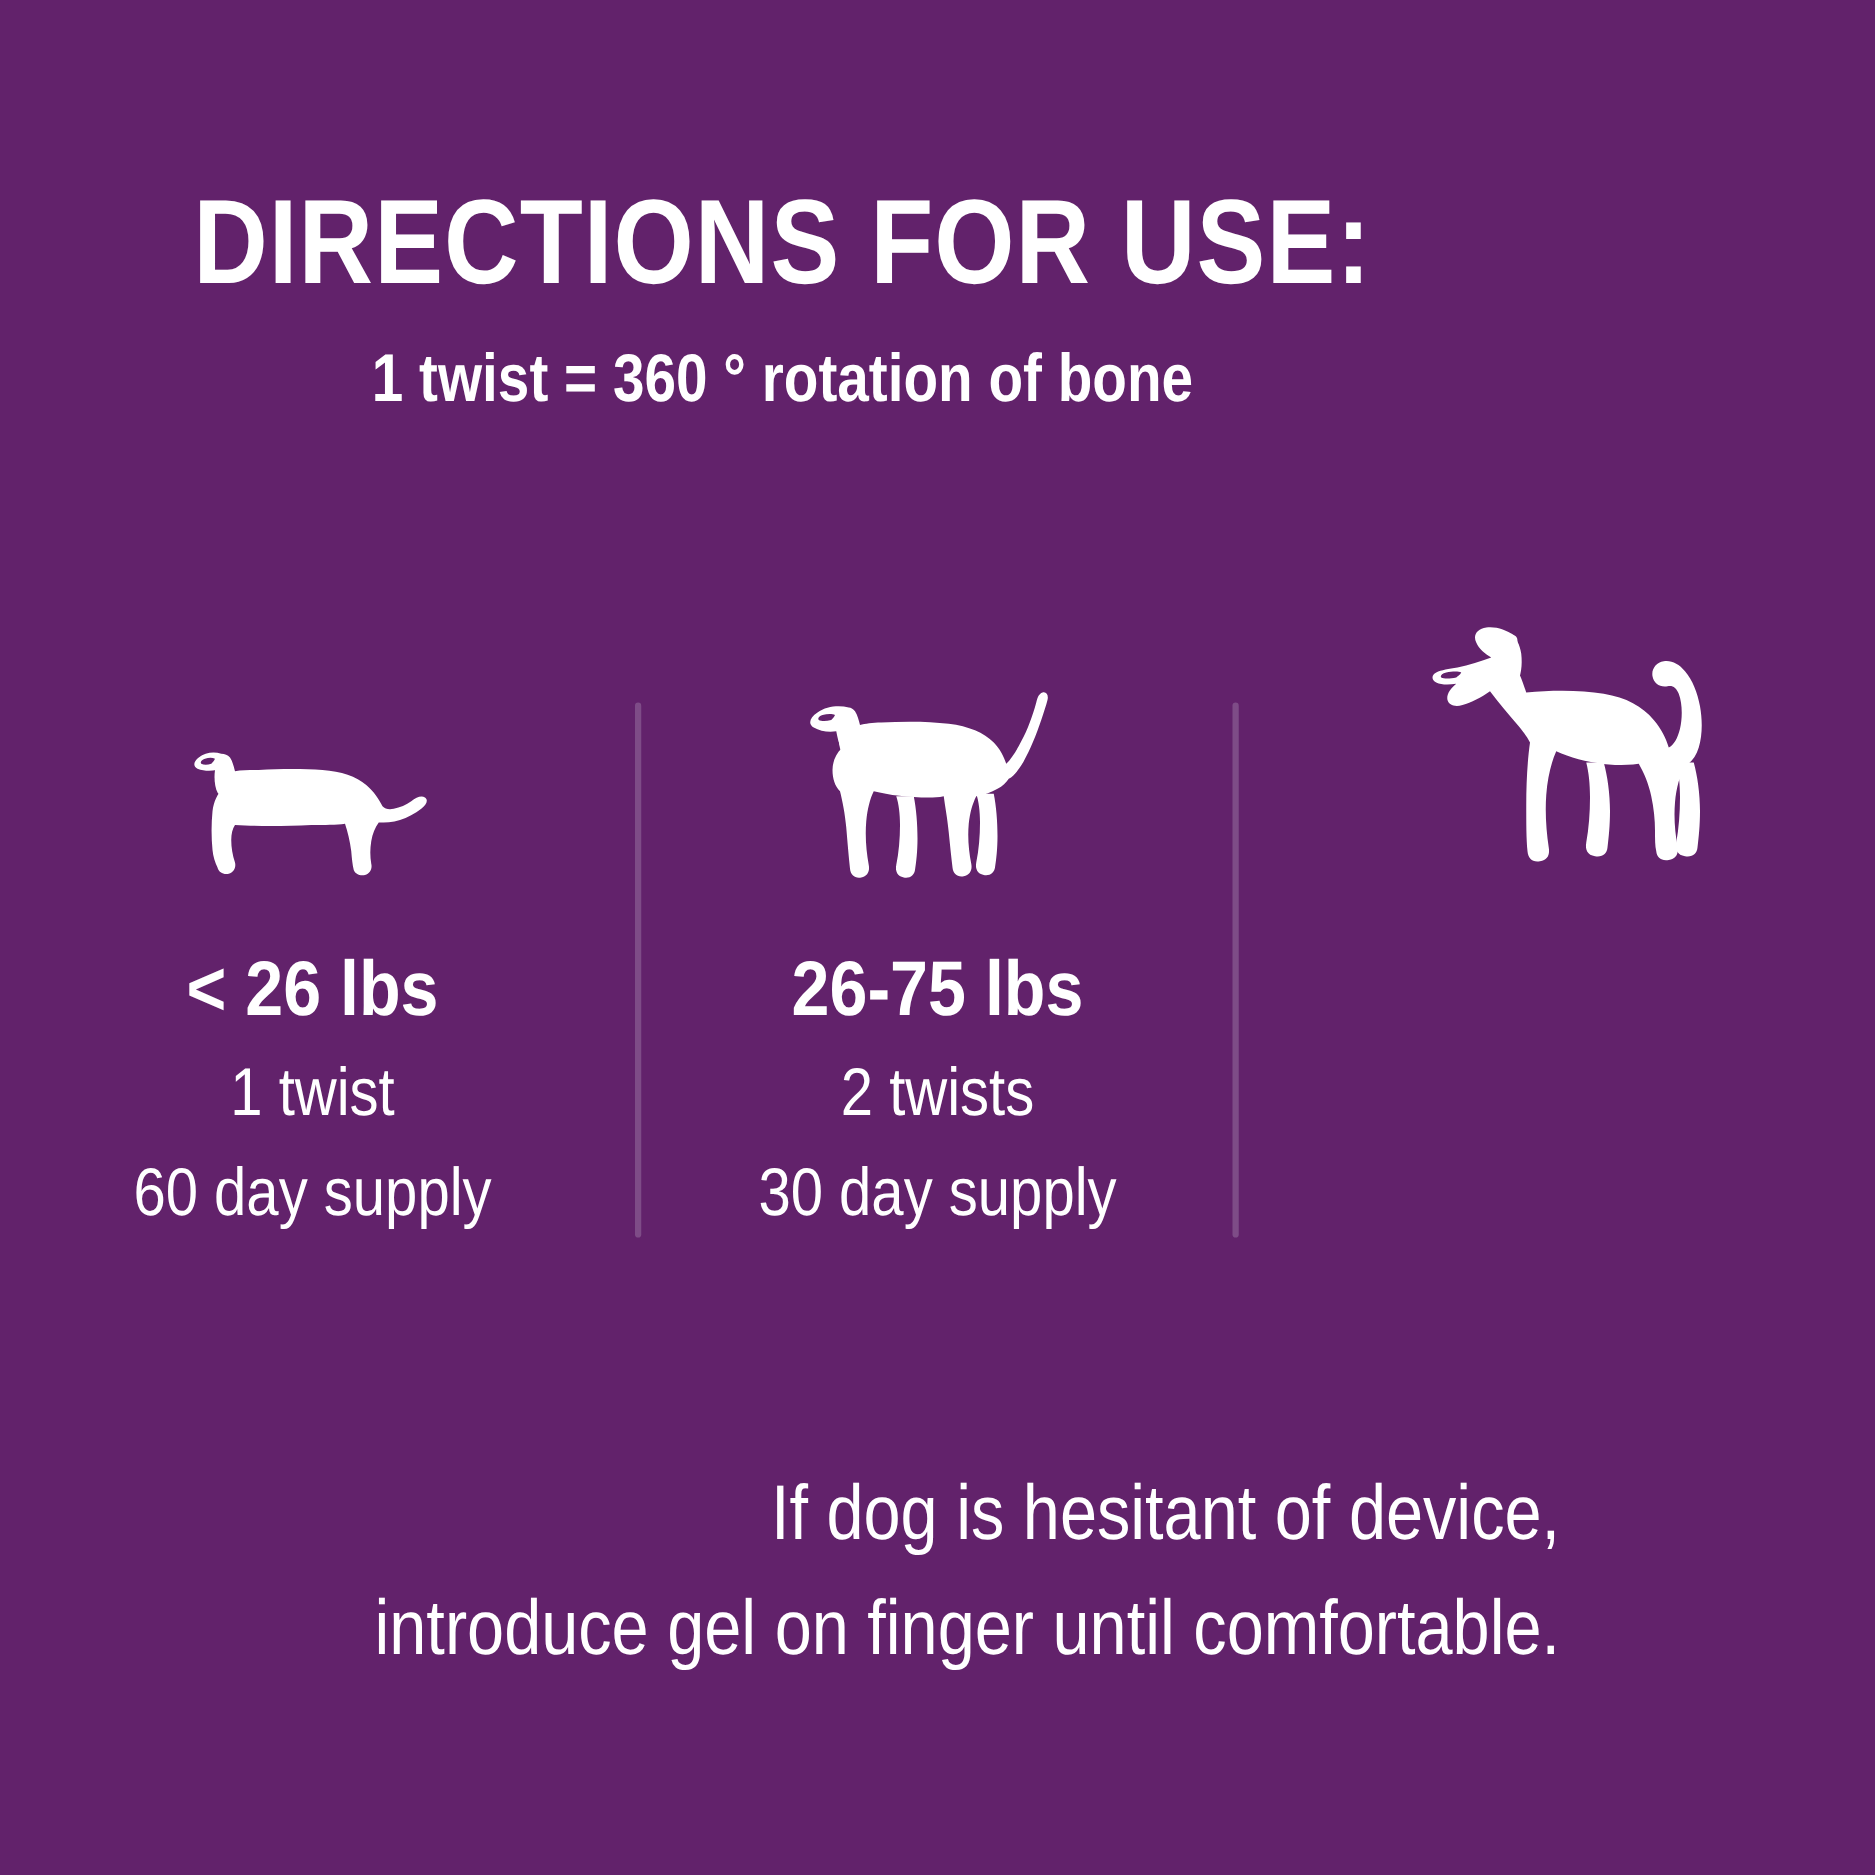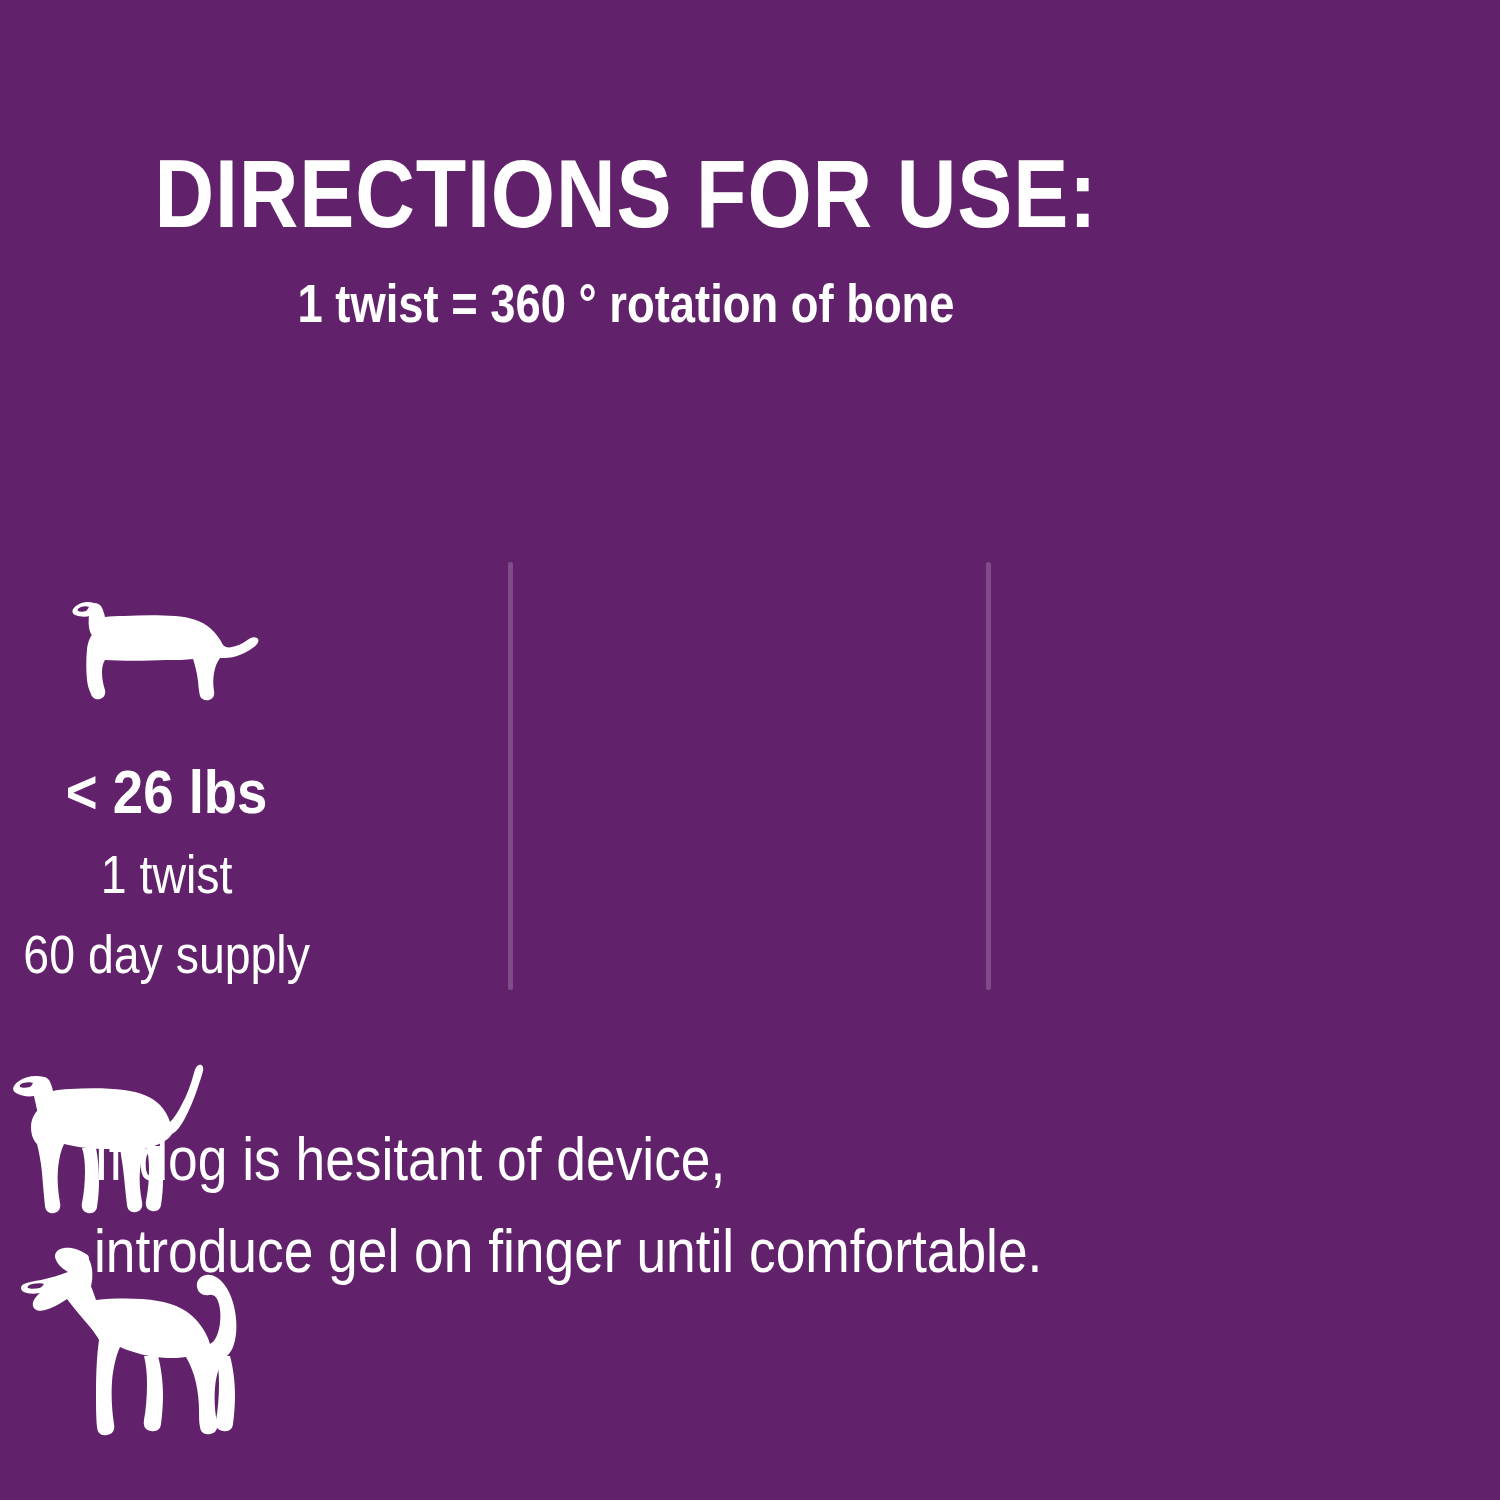--- a/index.html
+++ b/index.html
@@ -43,21 +43,20 @@
     color:#FFFFFF;
   }
 
   
   .columns {
     position:absolute;
     top:470px; left:0;
     width:1500px; height:520px;
     display:flex;
     align-items:flex-start;
-    flex-direction:column;
   }
 
   .col {
     position:relative;
     flex:1 1 0;
     height:520px;
     display:flex;
     flex-direction:column;
     align-items:center;
   }
@@ -106,23 +105,23 @@
     height:428px;
     background:#7E4C87;
     border-radius:3px;
   }
   .divider-1 { left:508px; }
   .divider-2 { left:986px; }
 
   
   .footer {
     position:absolute;
-    top:1128px; left:0;
+    top:1180px; left:0;
     width:1342px;
-    text-align:left;
+    text-align:right;
   }
   .footer-line {
     font-weight:400;
     font-size:62px;
     line-height:1.0;
     transform:scaleX(0.86);
     color:#FFFFFF;
   }
   .footer-line + .footer-line { margin-top:30px; }
 </style>
@@ -264,20 +263,25 @@
             C85,118 84,110 82,104 Z"></path>
           <path fill="#FFFFFF" d="
             M160,102
             C162,112 163,124 163,136
             C163,146 162,155 161,161
             C160.5,165 157,168 152,167
             C147,166 145,162 146,157
             C148,147 149,136 149,125
             C149,116 148,108 146,102 Z"></path>
         </svg>
+      </div>
+      <div class="col-text">
+        <div class="weight">26-75 lbs</div>
+        <div class="twists">2 twists</div>
+        <div class="supply">30 day supply</div>
       </div>
     </div>
 
     <div class="col">
       <div class="icon-box">
         <svg width="250" height="215" viewBox="0 0 250 215" aria-hidden="true">
           <path fill="#FFFFFF" d="
             M86,18
             C80,14 72,11 64,12
             C57,13 53,18 56,24

